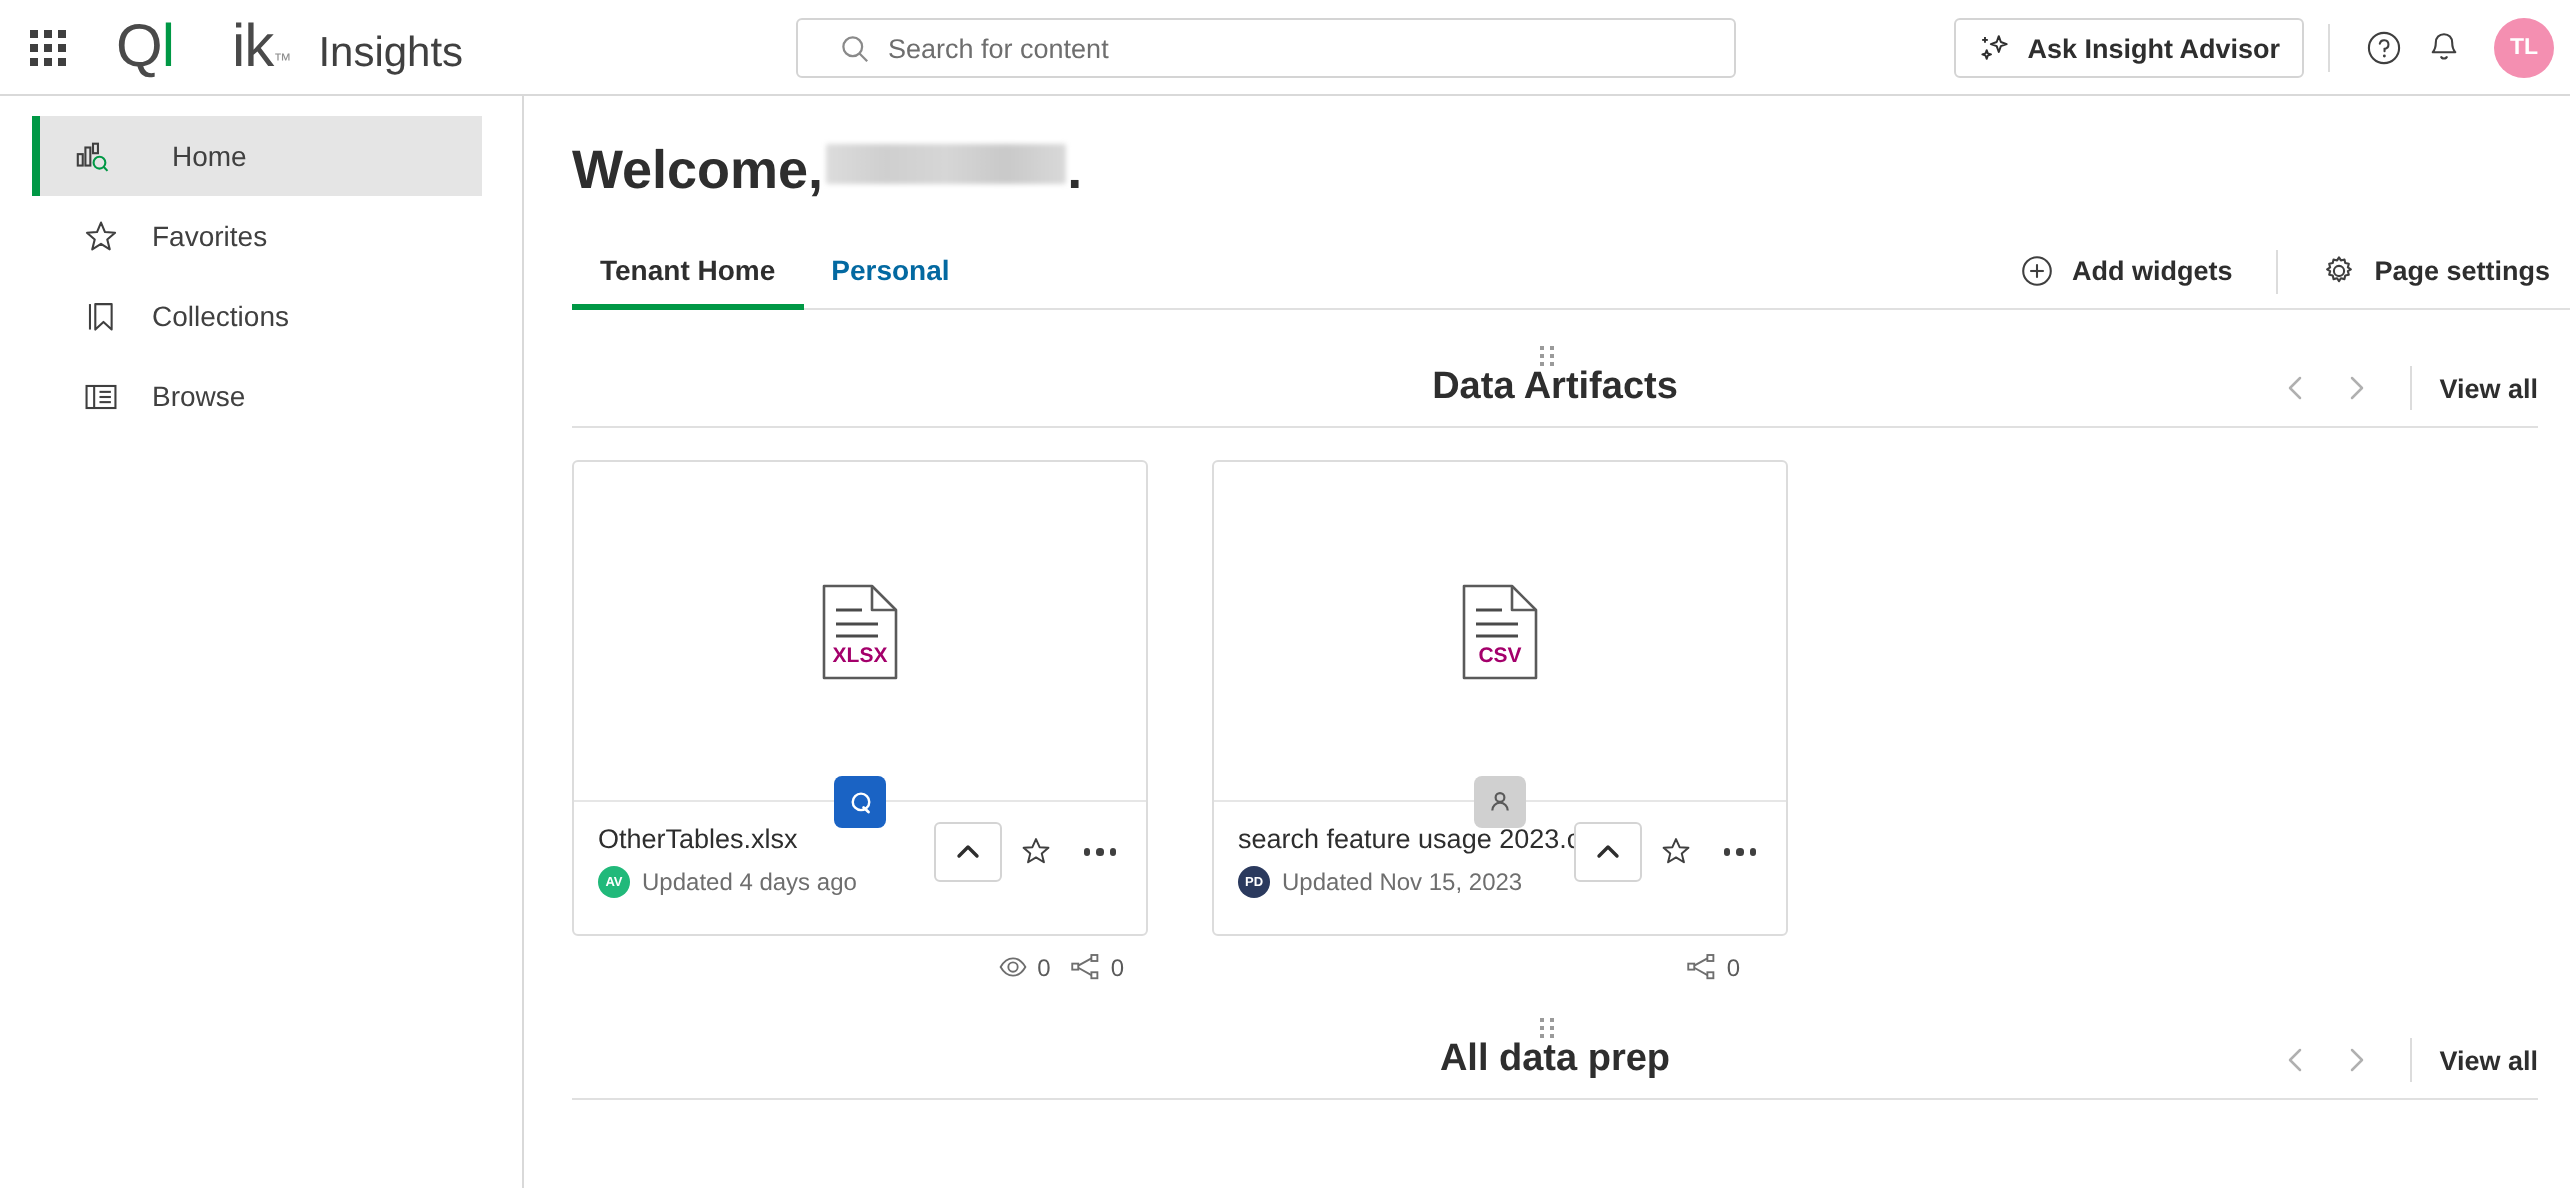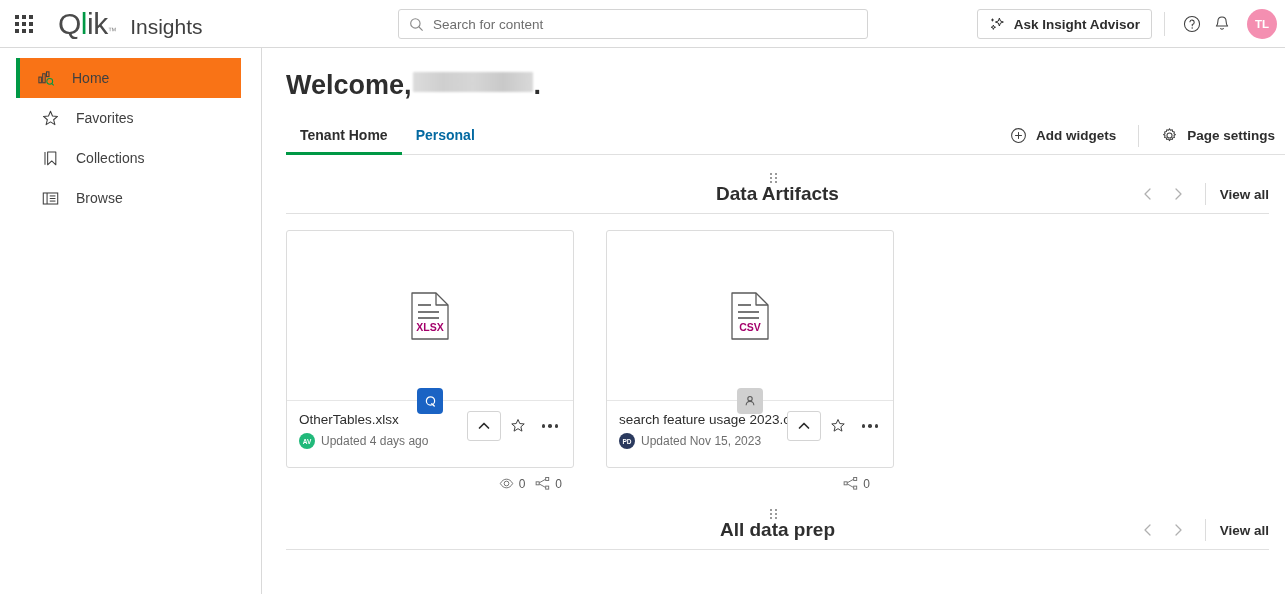--- a/index.html
+++ b/index.html
@@ -22,34 +22,34 @@
     display: flex; align-items: center; justify-content: center;
     cursor: pointer;
   }
   .grid-dots { display: grid; grid-template-columns: repeat(3, 4px); grid-gap: 3px; }
   .grid-dots i { width: 4px; height: 4px; background: #3f3f3f; display: block; }
 
   .brand { display: flex; align-items: baseline; margin-left: 10px; }
   .qlik-logo { font-size: 30px; letter-spacing: -0.5px; line-height: 1; position: relative; }
   .qlik-logo .q { color: #4a4a4a; font-weight: 400; }
   .qlik-logo .l { color: #009845; font-weight: 400; }
-  .qlik-logo .ik { color: #4a4a4a; font-weight: 400; }
+  .qlik-logo .ik { color: #4a4a4a; font-weight: 400; margin-left: 29px; }
   .qlik-logo .tm { font-size: 9px; color: #8f8f8f; }
   .app-title {
     margin-left: 14px; font-size: 21px; color: #404040; font-weight: 400;
   }
 
   .search-wrap {
     position: absolute; left: 398px; top: 9px;
     width: 470px; height: 30px;
   }
   .search-box {
     width: 100%; height: 30px;
     border: 1px solid #d4d4d4; border-radius: 3px;
-    display: flex; align-items: center; padding: 0 10px;
+    display: flex; align-items: center; padding: 0 21px;
     background: #fff;
   }
   .search-box input {
     border: none; outline: none; flex: 1;
     font-family: "Liberation Sans", sans-serif;
     font-size: 13.5px; color: #595959; margin-left: 9px;
     background: transparent;
   }
   .search-box input::placeholder { color: #6e6e6e; }
 
@@ -94,22 +94,23 @@
     border-left: 4px solid transparent;
     margin: 0 20px 0 16px; border-radius: 0;
     position: relative;
   }
   .nav-item .nav-ic {
     width: 20px; height: 20px; display: flex;
     align-items: center; justify-content: center; margin-right: 16px;
   }
   .nav-item span.lbl { font-size: 14px; color: #404040; }
   .nav-item.active {
-    background: #f97316; border-left-color: #009845;
+    background: #e5e5e5; border-left-color: #009845;
     padding-left: 16px;
+    gap: 14px;
   }
 
   .content {
     flex: 1; padding: 0; overflow: hidden; background: #fff;
   }
   .welcome {
     font-size: 27px; font-weight: bold; color: #2e2e2e;
     padding: 22px 0 0 24px; display: flex; align-items: baseline;
   }
   .redacted {

